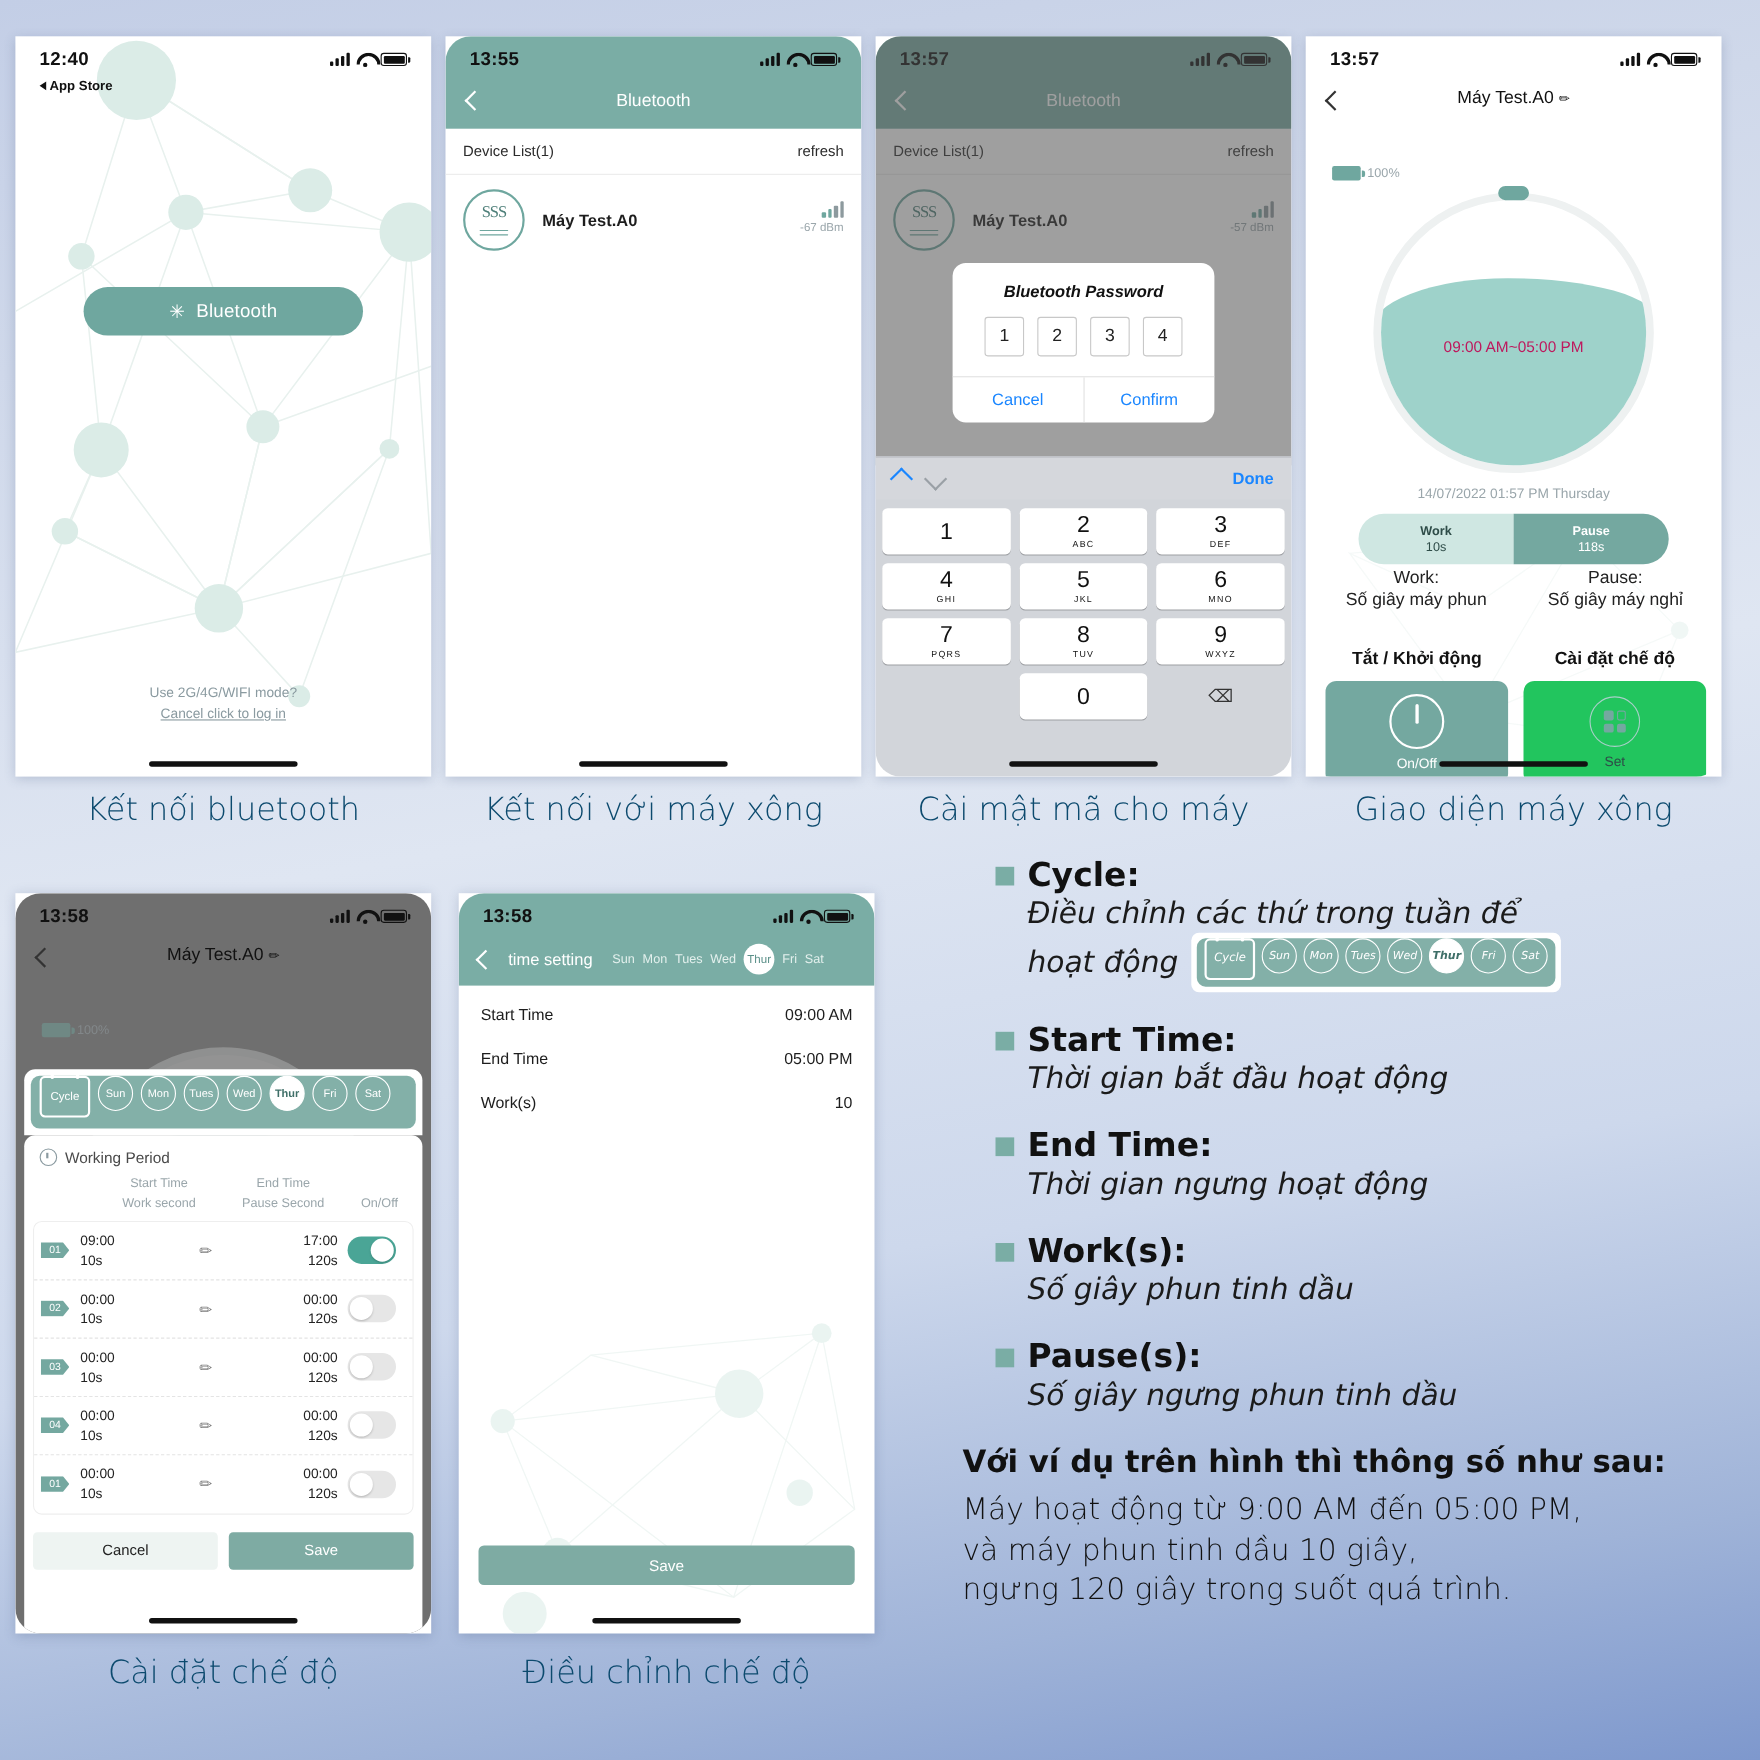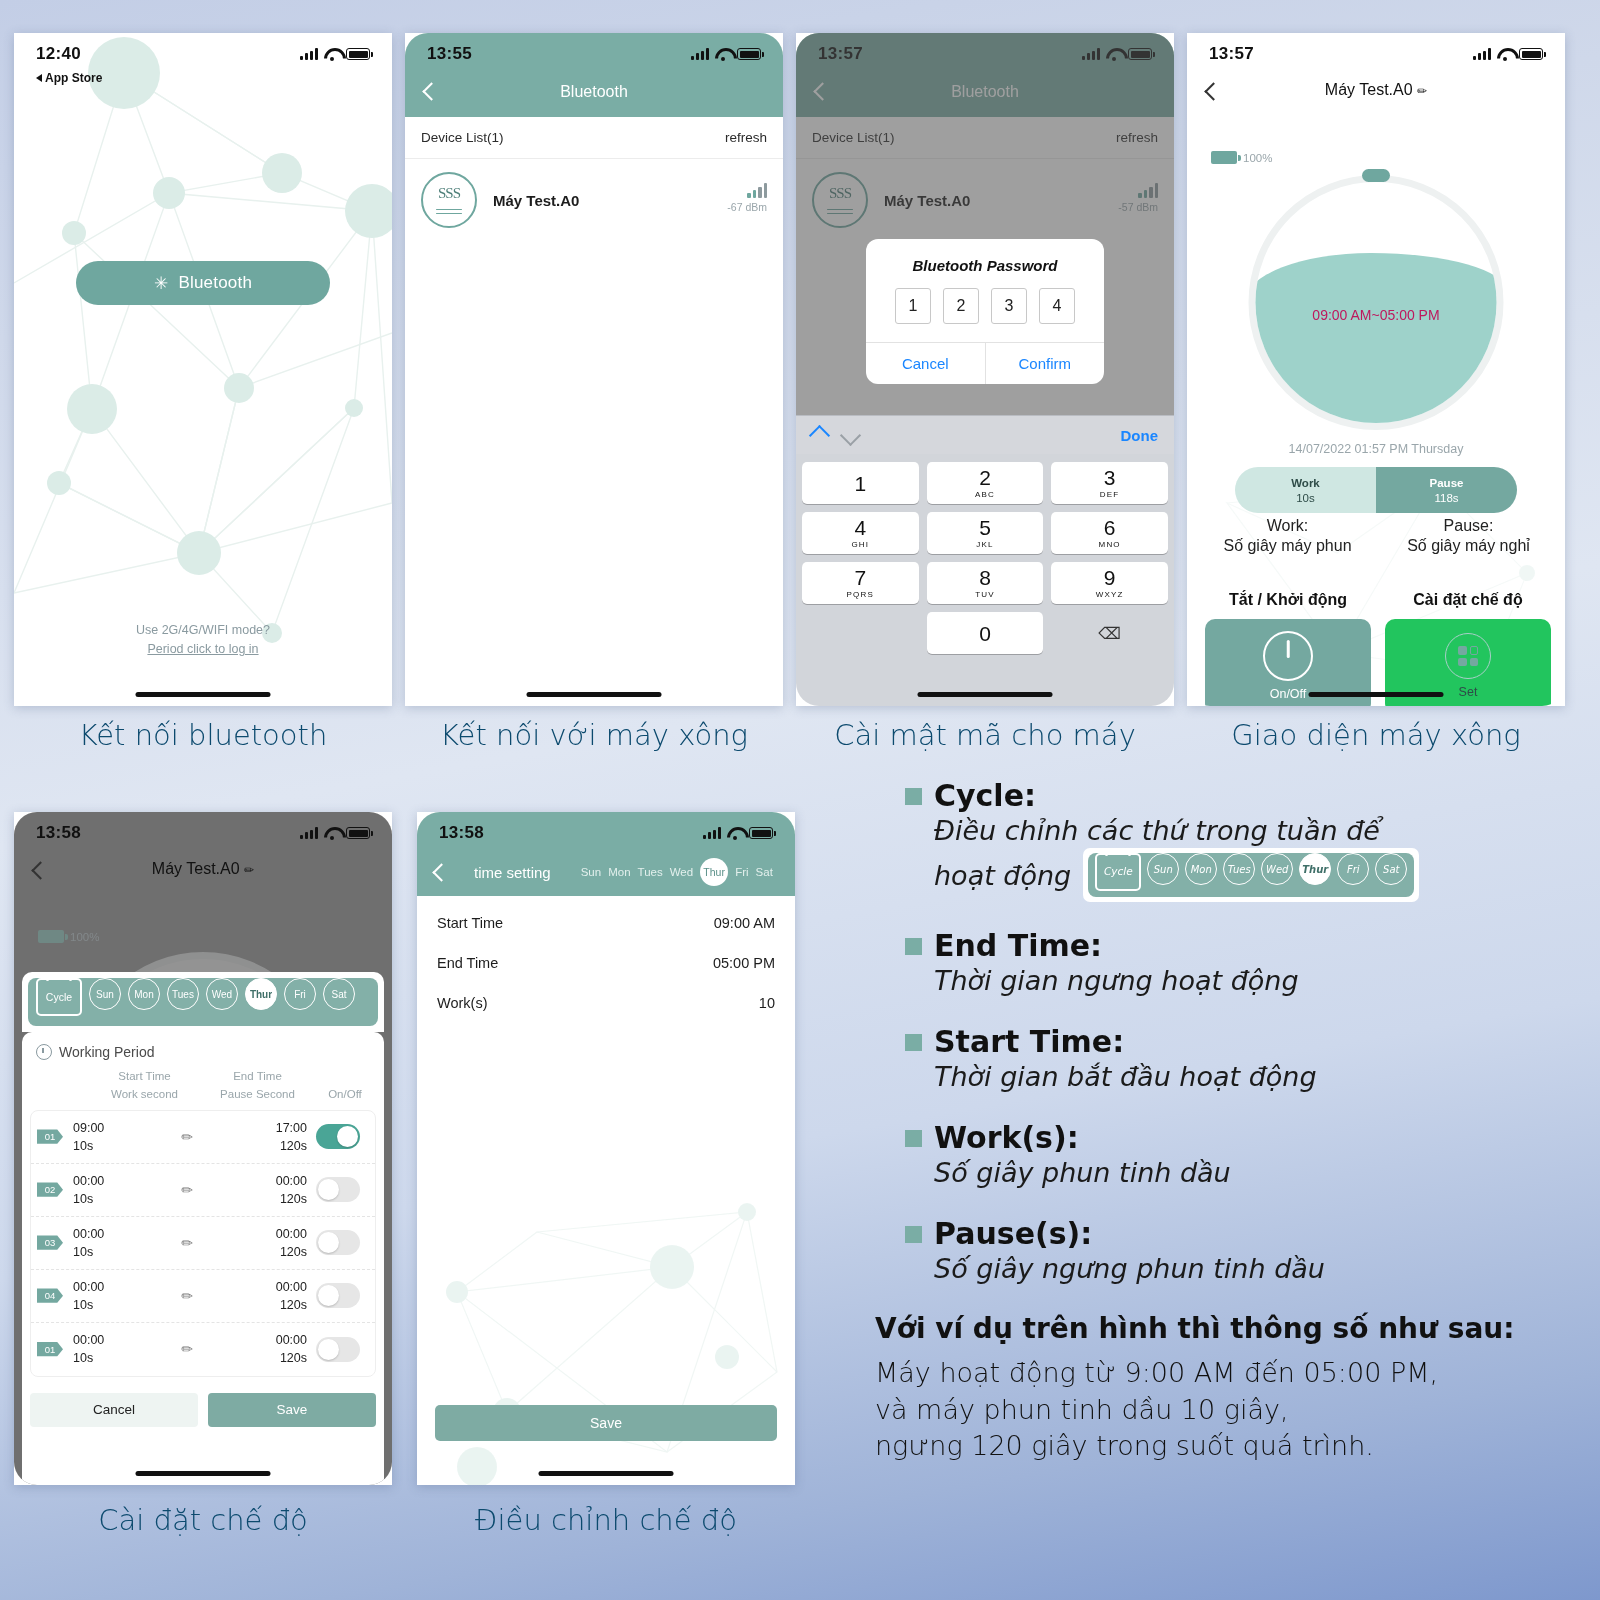--- a/index.html
+++ b/index.html
@@ -170,21 +170,21 @@
   .tg i{position:absolute;top:2px;left:2px;width:21px;height:21px;border-radius:50%;background:#fff;box-shadow:0 1px 2px rgba(0,0,0,.2);}
   .tg.on{background:#4aa596;}
   .tg.on i{left:auto;right:2px;}
   .sheetbtns{display:flex;gap:10px;padding:16px 8px 10px;}
   .sbtn{flex:1;height:34px;border-radius:4px;display:flex;align-items:center;justify-content:center;font-size:13.5px;}
   .sbtn.cancel{background:#eef4f2;color:#222;}
   .sbtn.save{background:#7eaba3;color:#fff;}
 
   
   .tsnav{position:absolute;left:0;right:0;top:0;height:84px;background:#7aada5;}
-  .tsrow{position:absolute;top:46px;left:18px;right:10px;display:flex;align-items:center;gap:20px;}
+  .tsrow{position:absolute;top:46px;left:18px;right:10px;display:flex;align-items:center;gap:8px;}
   .tstitle{color:#fff;font-size:15px;margin-left:6px;}
   .tsdays{display:flex;align-items:center;gap:7px;margin-left:10px;}
   .tsday{font-size:11.5px;color:#e3f0ed;}
   .tsday.sel{background:#fff;color:#5b9089;border-radius:50%;width:28px;height:28px;
     display:flex;align-items:center;justify-content:center;font-size:10.5px;}
   .setrow{position:absolute;left:0;right:0;height:54px;display:flex;align-items:center;
     justify-content:space-between;padding:0 20px;box-sizing:border-box;font-size:14.5px;color:#1d1d1d;}
   .savebar{position:absolute;left:18px;right:18px;bottom:44px;height:36px;border-radius:5px;
     background:#7eaba3;color:#fff;display:flex;align-items:center;justify-content:center;font-size:14px;}
 
@@ -255,21 +255,21 @@
         <span>App Store</span>
       </div>
 
       <div class="bt-btn">
         <span class="btglyph">✳</span>
         <span>Bluetooth</span>
       </div>
 
       <div class="loginbox">
         <div>Use 2G/4G/WIFI mode?</div>
-        <a>Period click to log in</a>
+        <a>Cancel click to log in</a>
       </div>
       <div class="homebar"></div>
     </div>
   </div>
 
   <div class="phone" style="left:405px;top:33px;width:378px;height:673px;">
     <div class="screen">
       <div class="navbar"></div>
       <div class="statusbar">
         <div class="st-time">13:55</div>
@@ -777,31 +777,31 @@
               <span class="daycircle">Sat</span>
             </span>
           </span>
         </div>
       </div>
     </div>
 
     <div class="blk">
       <div class="bhead">
         <span class="bullet"></span>
-        <span class="bh-t">End Time:</span>
-      </div>
-      <div class="bbody">Thời gian ngưng hoạt động</div>
+        <span class="bh-t">Start Time:</span>
+      </div>
+      <div class="bbody">Thời gian bắt đầu hoạt động</div>
     </div>
 
     <div class="blk">
       <div class="bhead">
         <span class="bullet"></span>
-        <span class="bh-t">Start Time:</span>
-      </div>
-      <div class="bbody">Thời gian bắt đầu hoạt động</div>
+        <span class="bh-t">End Time:</span>
+      </div>
+      <div class="bbody">Thời gian ngưng hoạt động</div>
     </div>
 
     <div class="blk">
       <div class="bhead">
         <span class="bullet"></span>
         <span class="bh-t">Work(s):</span>
       </div>
       <div class="bbody">Số giây phun tinh dầu</div>
     </div>
 

